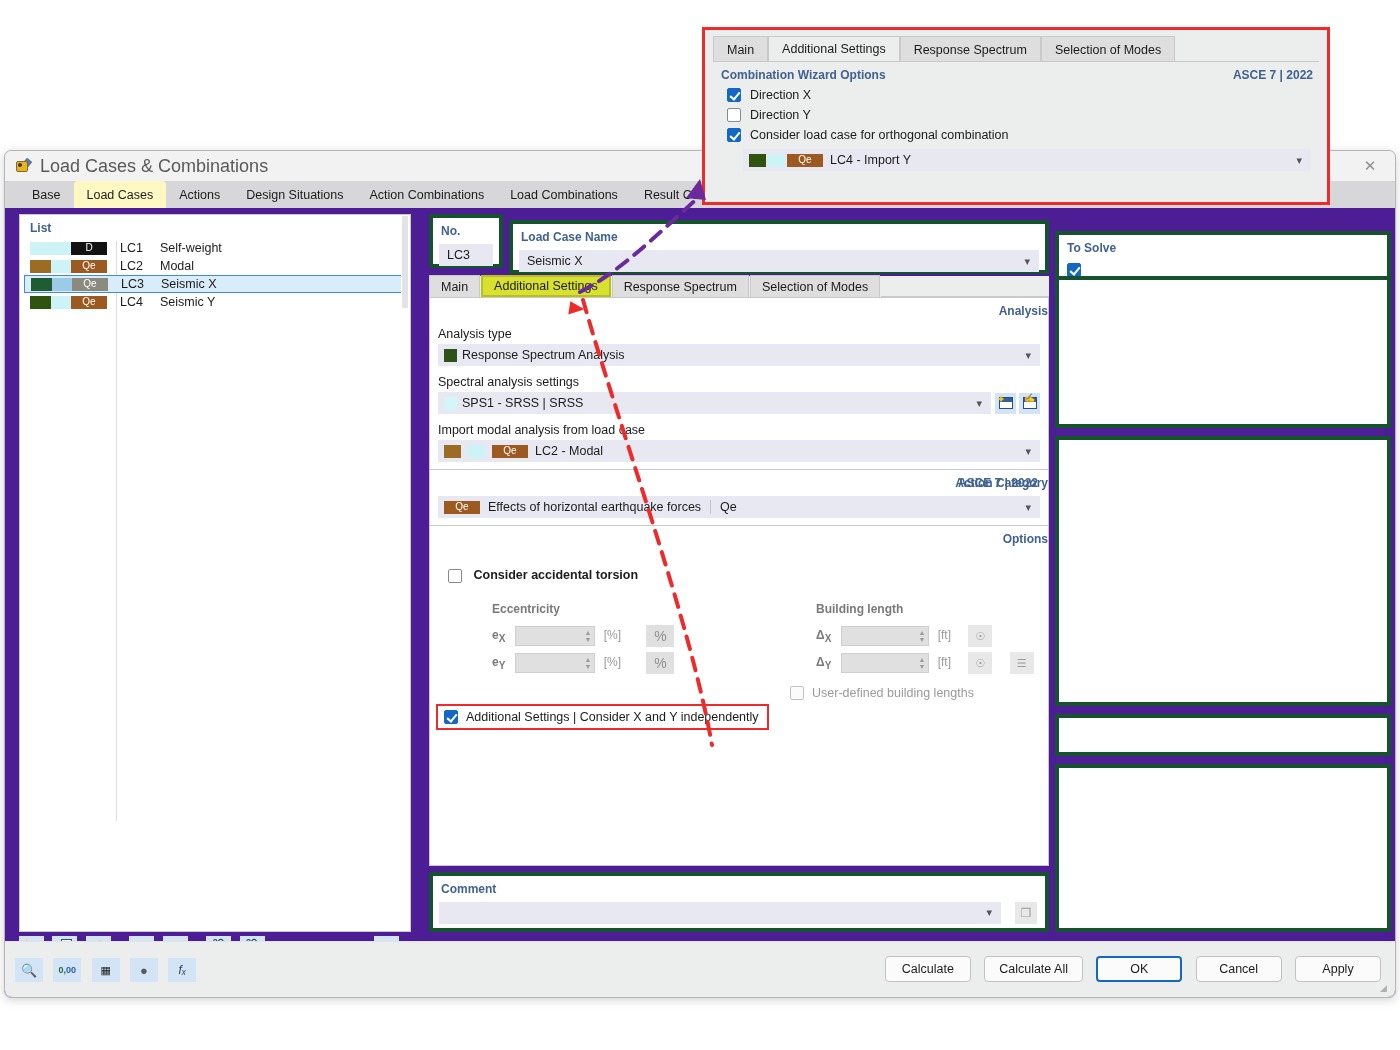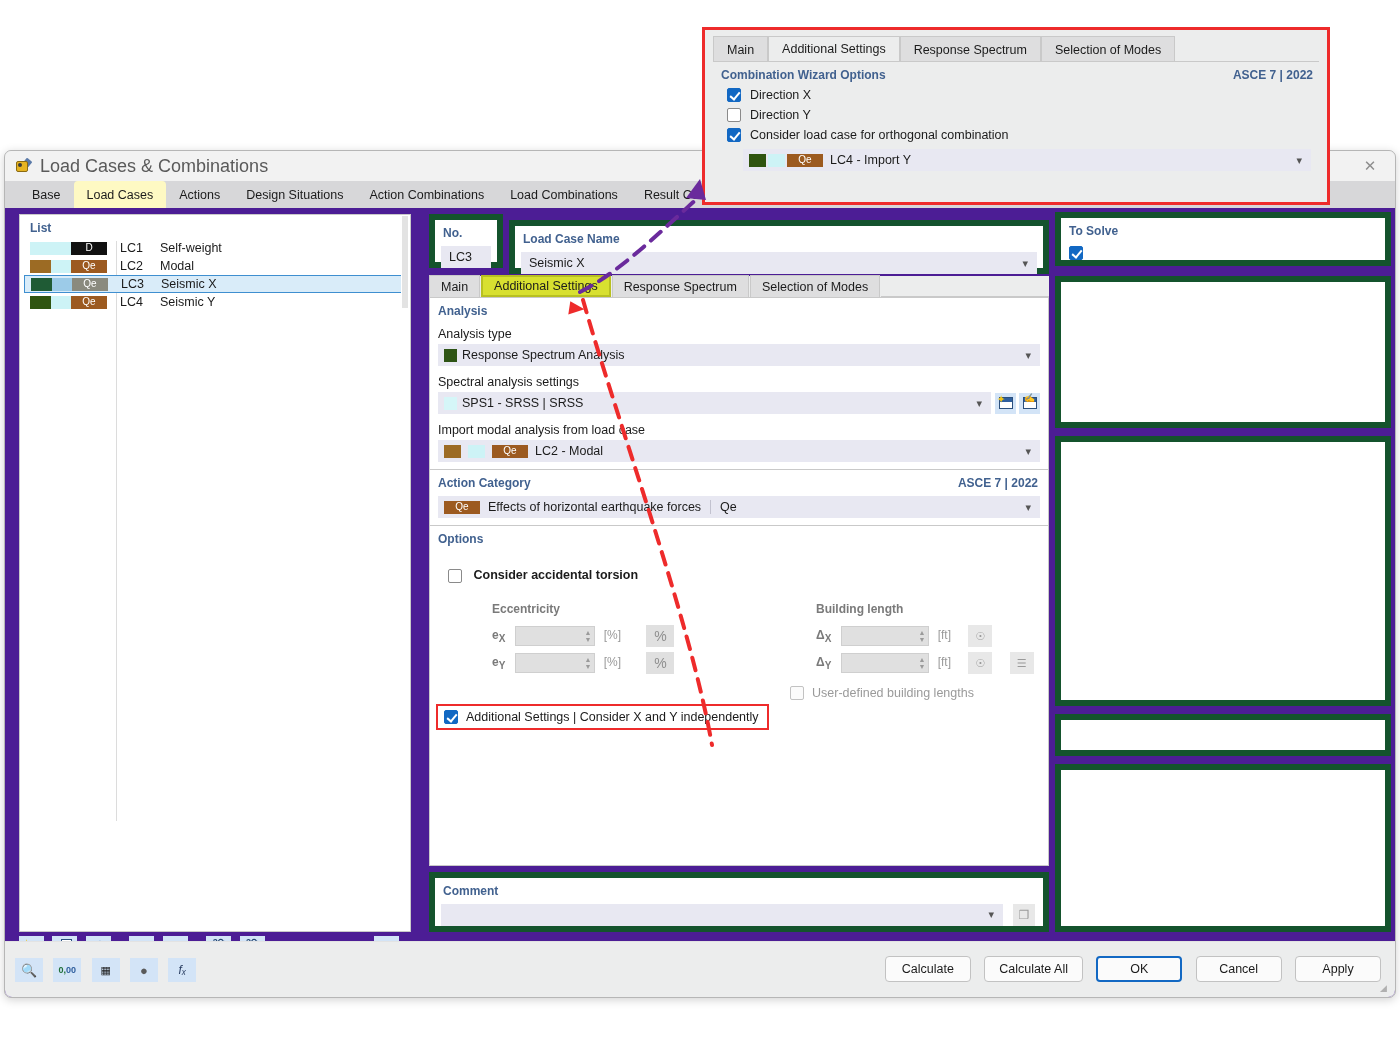--- a/index.html
+++ b/index.html
@@ -163,24 +163,24 @@
   #list-filter {
     position:absolute; left:22px; top:762px; width:376px; height:22px;
     background:#e8e8f2; display:flex; align-items:center;
     font-size:12.5px; padding-left:6px;
   }
   #list-filter .fsw{width:55px;height:14px;background:#d9d9d9;}
   #list-filter .flabel{margin-left:12px;}
   #list-filter .fchev{position:absolute;right:9px;color:#555;font-size:11px;}
 
   
-  .white-card { background:#ffffff; border:6px solid #14532d; position:absolute; }
+  .white-card { background:#ffffff; border:4px solid #14532d; position:absolute; }
   #card-no { left:424px; top:6px; width:74px; height:54px; }
   #card-name { left:504px; top:12px; width:540px; height:54px; }
-  #card-solve { left:1050px; top:4px; width:336px; height:54px; }
+  #card-solve { left:1050px; top:23px; width:336px; height:54px; }
   .field-label { color:#41618f; font-size:12px; font-weight:bold; padding:6px 0 0 8px; }
   .field-input {
     position:absolute; left:6px; right:6px; top:26px; height:22px;
     background:#e8e8f2; display:flex; align-items:center;
     padding-left:8px; font-size:12.5px;
   }
   .field-input .chev{position:absolute;right:9px;color:#555;font-size:11px;}
   #solve-check{
     position:absolute; left:8px; top:28px;
   }
@@ -221,21 +221,21 @@
   .sec {
     position:absolute; left:0; right:0;
     background:#ffffff; border:1px solid #c9c9c9; border-top:none;
   }
   #sec-analysis { top:22px; height:172px; }
   #sec-actioncat { top:194px; height:56px; }
   #sec-options { top:250px; height:340px; }
 
   .sec-head {
     color:#41618f; font-size:12px; font-weight:bold;
-    padding:6px 0 0 8px; position:relative;
+    padding:6px 0 0 8px; position:relative;text-align:right;
   }
   .sec-head .right {
     position:absolute; right:10px; top:6px; color:#41618f; font-weight:bold;
   }
   .sub-label { font-size:12.5px; color:#1b1b1b; padding:9px 0 3px 8px; }
   .combo {
     margin:0 8px; height:22px; background:#e8e8f2;
     display:flex; align-items:center; padding-left:6px;
     font-size:12.5px; position:relative;
   }

